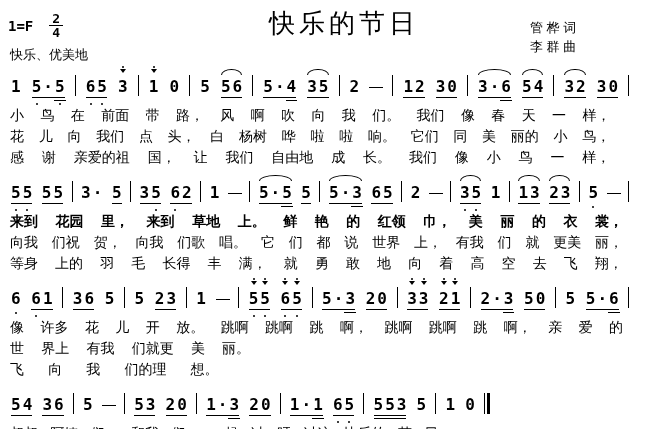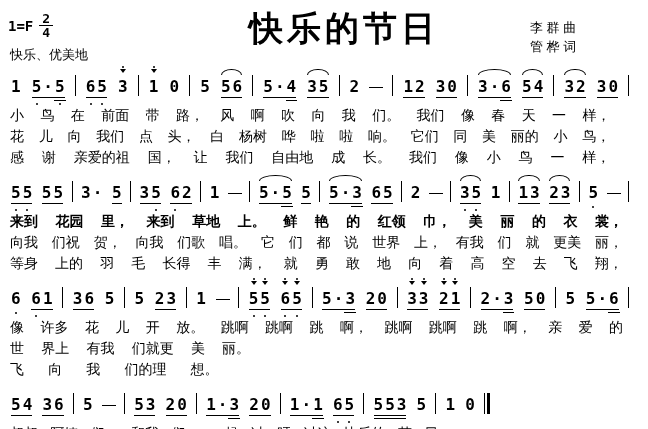--- a/index.html
+++ b/index.html
@@ -1,26 +1,26 @@
 <!DOCTYPE html>
 <html><head>
 <meta charset="utf-8">
 <style>
   html,body{margin:0;padding:0;background:#fff;width:648px;height:429px;overflow:hidden;
     font-family:"Liberation Sans","DejaVu Sans",sans-serif;color:#000;}
   .page{padding:4px 8px 0 8px;}
   
   .hdr{display:flex;align-items:flex-start;height:40px;}
-  .keyblock{width:150px;display:flex;align-items:center;gap:6px;padding-top:8px;
+  .keyblock{width:150px;display:flex;align-items:center;gap:16px;padding-top:8px;
     font-family:"DejaVu Sans Mono",monospace;font-size:14px;font-weight:bold;}
   .frac{display:inline-block;text-align:center;font-size:13px;font-weight:bold;line-height:13px;}
   .frac .top{display:block;border-bottom:1px solid #000;padding:0 3px;}
   .frac .bot{display:block;}
   .titleblock{flex:1;text-align:center;}
-  .title{font-size:34px;font-weight:bold;letter-spacing:4px;padding-top:2px;}
+  .title{font-size:26px;font-weight:normal;letter-spacing:4px;padding-top:2px;}
   .credits{width:110px;text-align:left;font-size:13px;line-height:19px;padding-top:14px;}
   .tempo{font-size:13px;padding:2px 0 0 2px;height:16px;font-family:Liberation Serif, serif;}
   
   .system{margin:0;}
   .mrow{display:flex;justify-content:space-between;align-items:flex-end;
     padding:13px 0 9px 0;margin-left:2px;}
   .grp{position:relative;display:flex;align-items:flex-end;}
   .ch{position:relative;display:inline-block;
     font-family:"DejaVu Sans Mono",monospace;font-weight:bold;font-size:16px;line-height:18px;padding:0 1px;}
   .ul{position:absolute;left:1px;right:1px;height:1px;background:#000;bottom:-2px;}
@@ -49,22 +49,22 @@
       <span>1=F</span>
       <span class="frac">
         <span class="top">2</span>
         <span class="bot">4</span>
       </span>
     </div>
     <div class="titleblock">
       <div class="title">快乐的节日</div>
     </div>
     <div class="credits">
+      <div>管 桦 词</div>
       <div>李 群 曲</div>
-      <div>管 桦 词</div>
     </div>
   </div>
   <div class="tempo">快乐、优美地</div>
 
   <div id="score">
       <div class="system">
         <div class="mrow" style="width: 98%;">
           <div class="grp">
             <span class="ch">1</span>
           </div>

